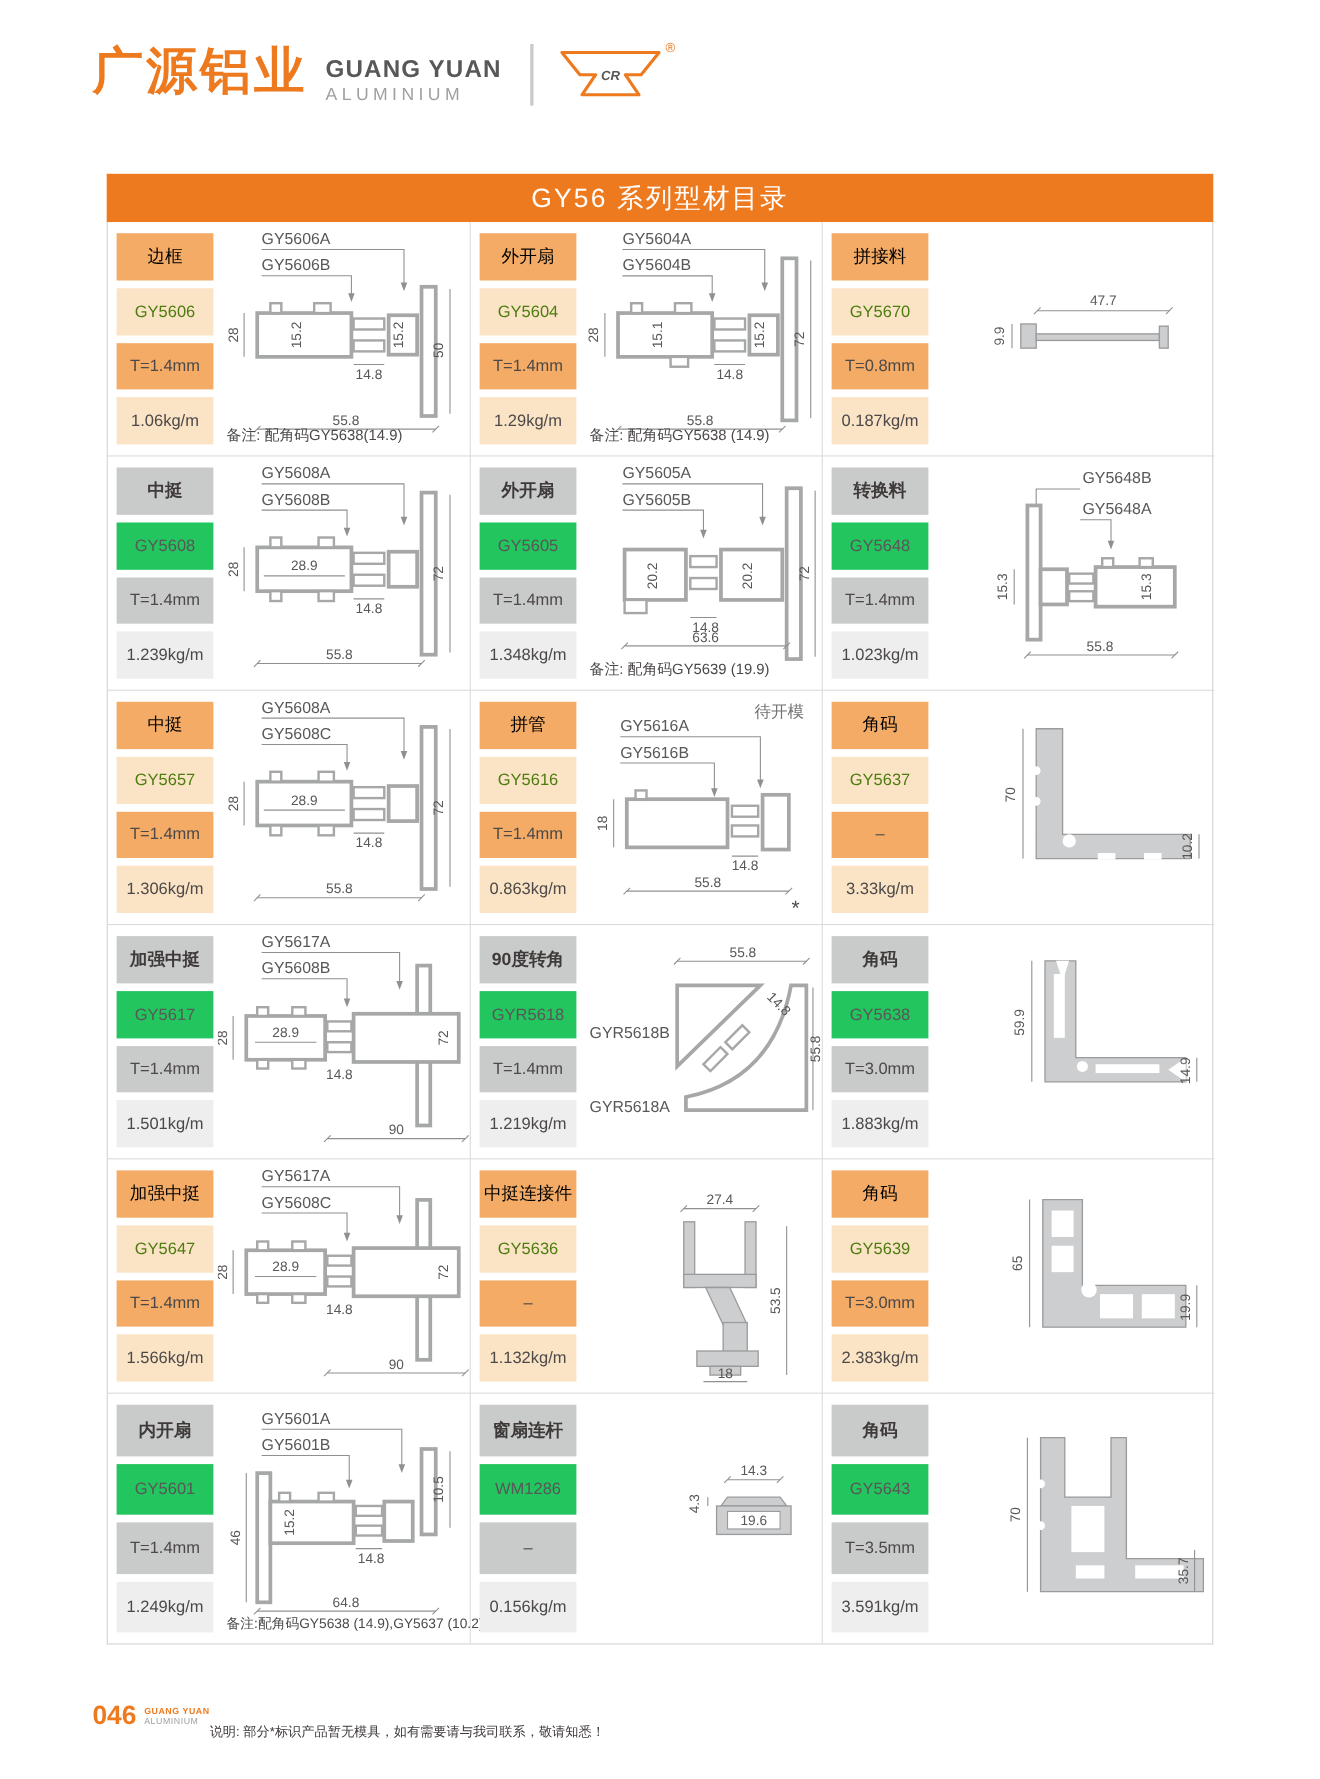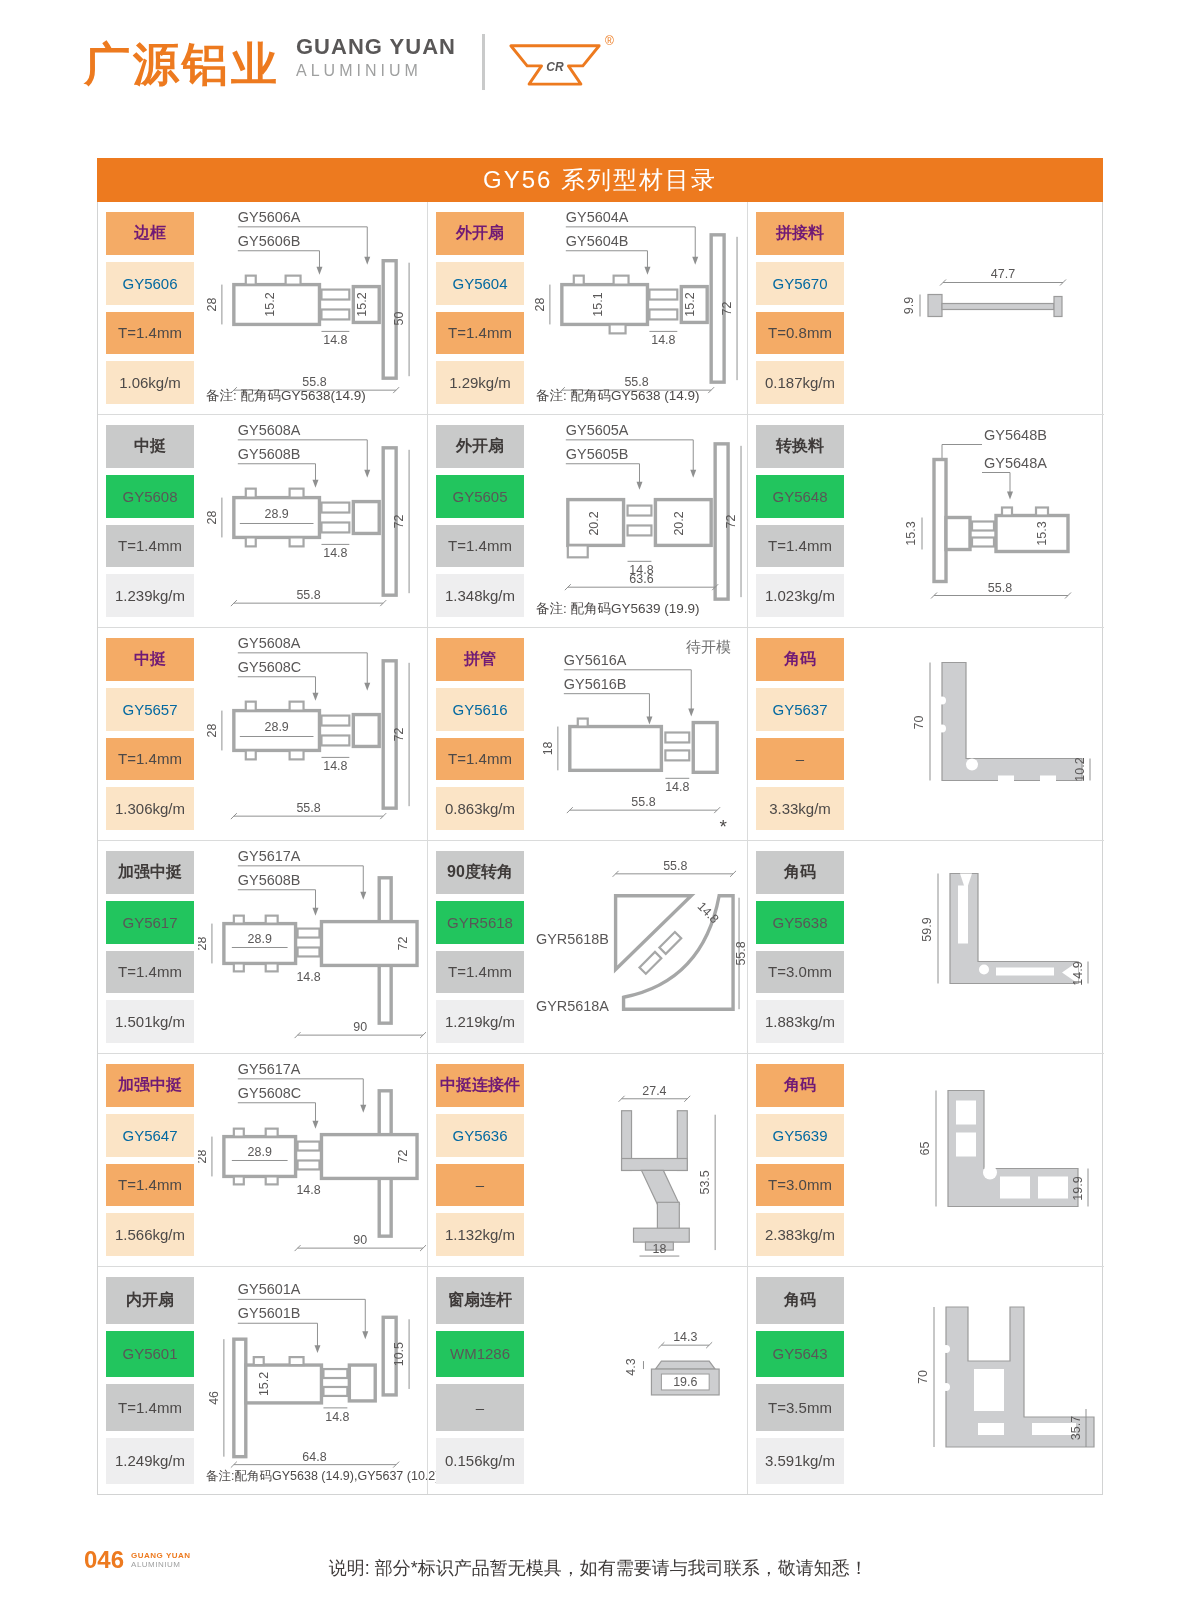--- a/index.html
+++ b/index.html
@@ -1,41 +1,41 @@
 <!DOCTYPE html>
 <html><head>
 <meta charset="utf-8">
 <style>
   * {margin:0;padding:0;box-sizing:border-box}
   html,body {background:#fff;font-family:"Liberation Sans","DejaVu Sans",sans-serif}
   .page {position:relative;width:1200px;height:1617px;background:#fff;overflow:hidden}
 
   
-  .logo-row {position:absolute;top:34px;left:84px;display:flex;align-items:flex-start}
+  .logo-row {position:absolute;top:34px;left:84px;display:flex;align-items:flex-end}
   .logo-cn {font-size:46px;font-weight:bold;color:#ED7A1F;letter-spacing:3px}
   .logo-en {display:flex;flex-direction:column;justify-content:center;margin-left:16px}
   .logo-en1 {font-size:22px;font-weight:bold;color:#595757;letter-spacing:1px}
   .logo-en2 {font-size:16px;color:#9FA0A0;letter-spacing:4px;margin-top:2px}
   .logo-sep {width:3px;height:56px;background:#C9CACA;margin:0 22px 0 26px}
   .cr-wrap {position:relative;display:flex;align-items:flex-start}
   .cr-reg {font-size:12px;color:#ED7A1F;margin-left:2px}
 
   
   .catalog {position:absolute;left:97px;top:158px;width:1006px}
   .title-bar {height:44px;background:#ED7A1F;color:#fff;font-size:24px;font-weight:normal;
     display:flex;align-items:center;justify-content:center;letter-spacing:2px}
   .grid {display:grid;grid-template-columns:330px 320px 356px;border:1px solid #d2d3d3;border-top:none;background:#fff}
   .cell {position:relative;height:213px;border-right:1px solid #dadbdb;border-bottom:1px solid #dadbdb;display:flex}
   .cell:nth-child(3n) {border-right:none}
   .cell:nth-child(n+16) {border-bottom:none;height:227px}
 
   .labels {width:100px;padding:10px 4px 10px 8px;display:flex;flex-direction:column;gap:7px;flex:0 0 100px}
   .lab {flex:1;display:flex;align-items:center;justify-content:center;font-size:15px;color:#4c4948;text-align:center}
-  .orange .cat {background:#F4AB66;color:#701a75;font-weight:bold;font-size:16px}
-  .orange .mod {background:#FBE4C6;color:#0369a1}
+  .orange .cat {background:#F4AB66;color:#000000;font-weight:normal;font-size:16px}
+  .orange .mod {background:#FBE4C6;color:#4d7c0f}
   .orange .thk {background:#F4AB66}
   .orange .wgt {background:#FBE4C6}
   .gray .cat {background:#C9CACA;color:#3E3A39;font-weight:bold;font-size:16px}
   .gray .mod {background:#22c55e;color:#595757}
   .gray .thk {background:#C9CACA}
   .gray .wgt {background:#EEEEEF}
 
   .draw {position:relative;flex:1}
   .draw svg {position:absolute;inset:0;width:100%;height:100%}
   .note {position:absolute;left:8px;bottom:9px;right:2px;font-size:13.5px;color:#4c4948;white-space:nowrap}
@@ -53,21 +53,21 @@
   svg .s {fill:#cdced0;stroke:#9b9b9b;stroke-width:1.2}
   svg .hole {fill:#fff;stroke:none}
   svg .holeS {fill:#fff;stroke:#9b9b9b;stroke-width:1}
 
   
   .footer {position:absolute;left:84px;top:1548px;width:1032px;display:flex;align-items:flex-start}
   .pageno {font-size:24px;font-weight:bold;color:#ED7A1F;line-height:1}
   .footbrand {display:flex;flex-direction:column;margin-left:7px;margin-top:3px}
   .fb1 {font-size:8px;font-weight:bold;color:#ED7A1F;letter-spacing:.5px}
   .fb2 {font-size:8px;color:#9FA0A0;letter-spacing:.5px}
-  .footnote {flex:1;text-align:center;font-size:18px;color:#3E3A39;padding-right:110px;margin-top:8px}
+  .footnote {flex:1;text-align:left;font-size:12px;color:#3E3A39;padding-right:110px;margin-top:18px}
 </style>
 </head>
 <body>
 
 <div class="page">
 
   <div class="logo-row">
     <div class="logo-cn">广源铝业</div>
     <div class="logo-en">
       <span class="logo-en1">GUANG YUAN</span>

